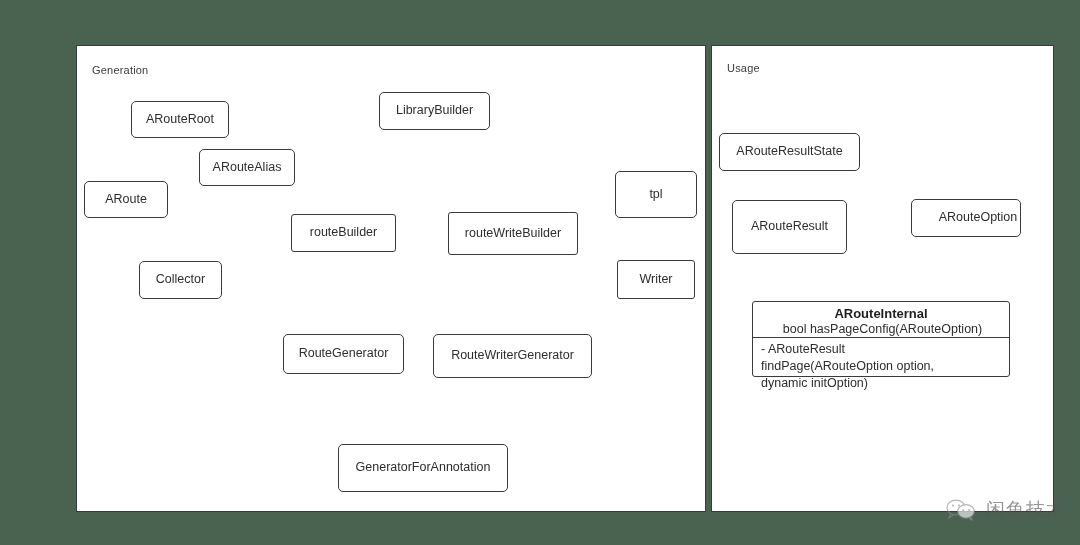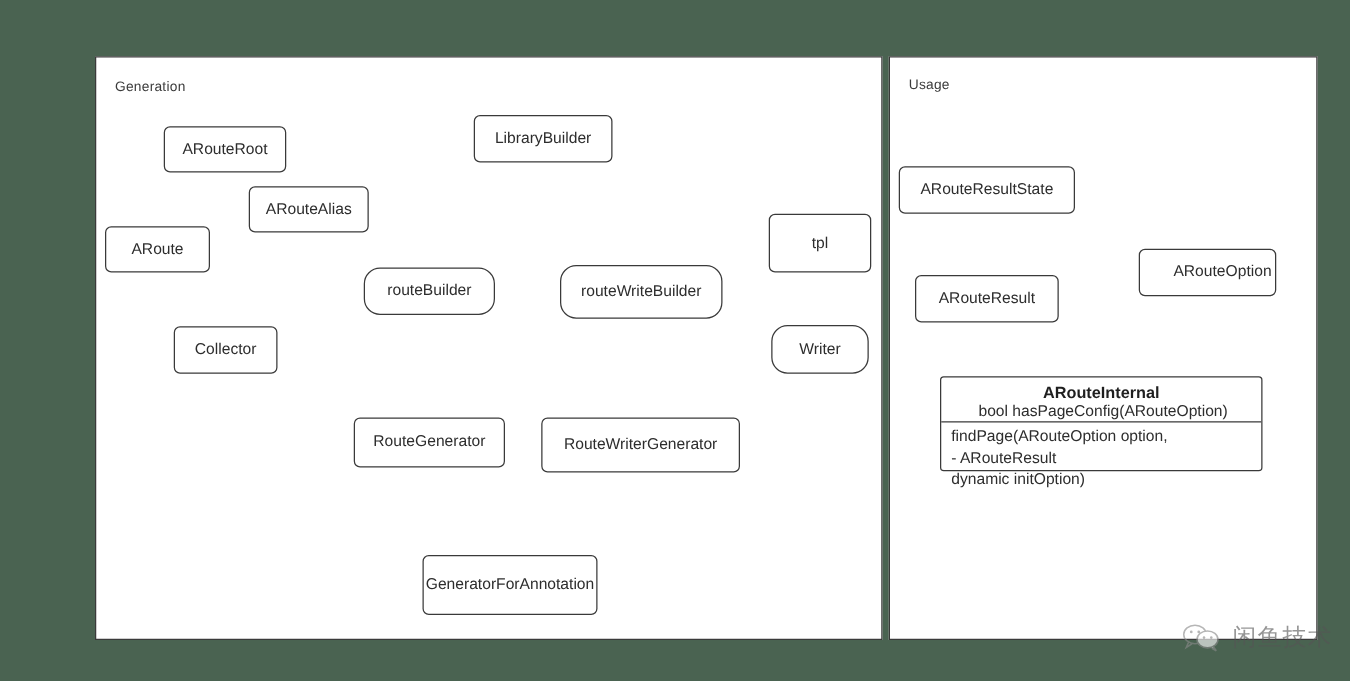--- a/index.html
+++ b/index.html
@@ -39,21 +39,21 @@
     display:flex;
     align-items:center;
     justify-content:center;
     text-align:center;
     font-size:12.5px;
     color:#2d2d2d;
     line-height:1.22;
     padding:2px 4px;
     z-index:3;
   }
-  .node.sharp{border-radius:13px;}
+  .node.sharp{border-radius:3px;}
 
   .classbox{
     position:absolute;
     box-sizing:border-box;
     background:#ffffff;
     border:1.5px solid #3a3a3a;
     border-radius:3px;
     z-index:3;
   }
   .classbox .cb-title{
@@ -183,35 +183,35 @@
 <div class="node sharp" style="left:448px;top:212px;width:130px;height:43px;">routeWriteBuilder</div>
 
 <div class="node" style="left:615px;top:171px;width:82px;height:47px;">tpl</div>
 
 <div class="node sharp" style="left:617px;top:260px;width:78px;height:39px;">Writer</div>
 
 <div class="node" style="left:283px;top:334px;width:121px;height:40px;">RouteGenerator</div>
 
 <div class="node" style="left:433px;top:334px;width:159px;height:44px;">RouteWriterGenerator</div>
 
-<div class="node" style="left:338px;top:444px;width:140px;height:48px;">GeneratorForAnnotation</div>
+<div class="node" style="left:338px;top:444px;width:170px;height:48px;">GeneratorForAnnotation</div>
 
 <div class="node" style="left:719px;top:133px;width:141px;height:38px;">ARouteResultState</div>
 
-<div class="node" style="left:732px;top:200px;width:115px;height:38px;margin-top:20px;">ARouteResult</div>
+<div class="node" style="left:732px;top:200px;width:115px;height:54px;">ARouteResult</div>
 
 <div class="node" style="left:911px;top:199px;width:110px;height:38px;padding-left:28px;">ARouteOption</div>
 
 <div class="classbox" style="left:752px;top:301px;width:258px;height:76px;">
   <div class="cb-title">ARouteInternal</div>
   <div class="cb-divider"></div>
   <div class="cb-overlap">bool hasPageConfig(ARouteOption)</div>
   <div class="cb-body">
+    <div>- ARouteResult</div>
     <div>findPage(ARouteOption option,</div>
-    <div>- ARouteResult</div>
     <div>dynamic initOption)</div>
   </div>
 </div>
 
 <div id="watermark">
   <svg width="34" height="24" viewBox="0 0 34 24">
     <ellipse cx="11" cy="9.5" rx="9" ry="7.4" fill="none" stroke="#8a8a8a" stroke-width="1.2"></ellipse>
     <path d="M6,15.5 L4,20 L8.6,17" fill="none" stroke="#8a8a8a" stroke-width="1.2"></path>
     <circle cx="8" cy="7.5" r="1.1" fill="#8a8a8a"></circle>
     <circle cx="14" cy="7.5" r="1.1" fill="#8a8a8a"></circle>

